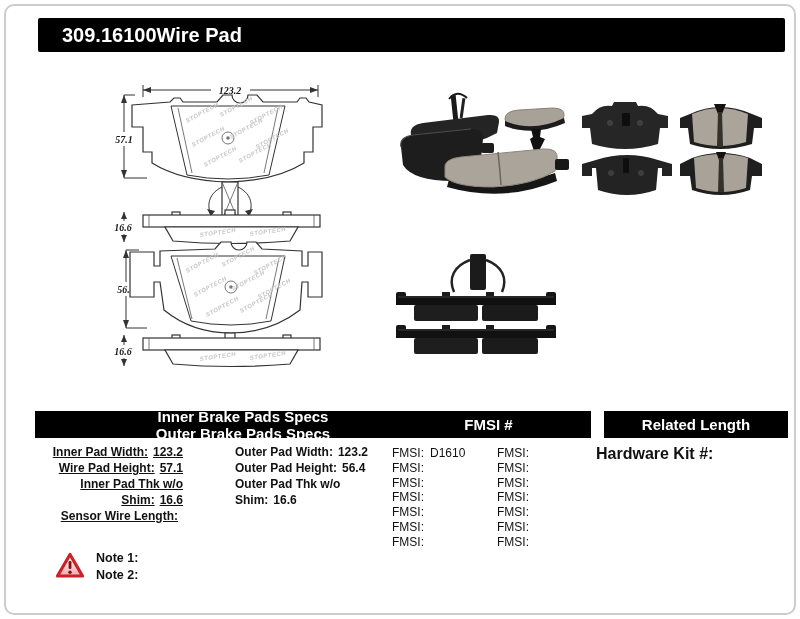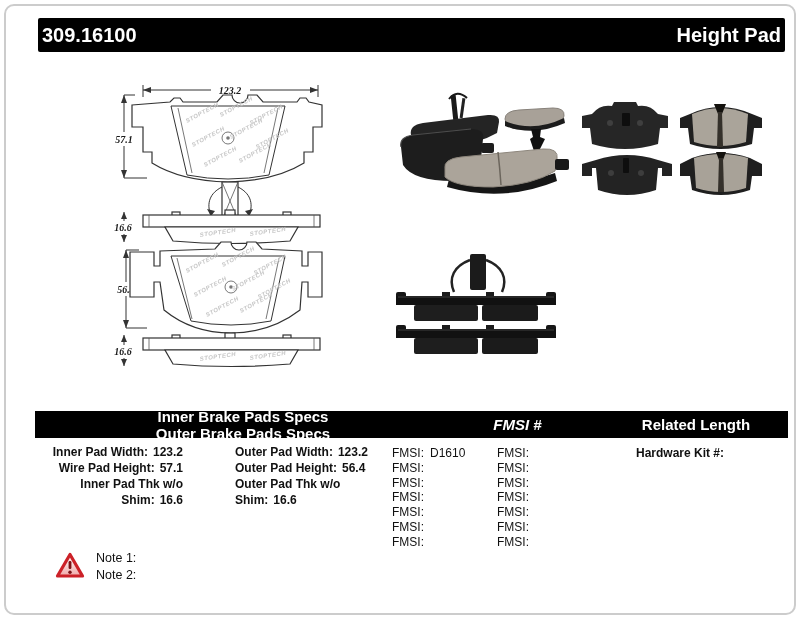--- a/index.html
+++ b/index.html
@@ -1,55 +1,55 @@
 <!DOCTYPE html>
 <html><head>
 <meta charset="utf-8">
 <style>
   html,body{margin:0;padding:0;background:#fff;}
   .page{position:relative;width:800px;height:619px;background:#fff;overflow:hidden;
         font-family:"Liberation Sans",sans-serif;color:#111;}
   .page-border{position:absolute;inset:4px;border:2px solid #ccc;border-radius:10px;pointer-events:none;}
   .header-bar{position:absolute;left:38px;top:18px;width:747px;height:34px;background:#000;color:#fff;
-        display:flex;justify-content:space-between;align-items:center;font-weight:bold;font-size:20px;
-        padding:0 4px;box-sizing:border-box;border-radius:2px;}
+        display:flex;align-items:center;font-weight:bold;font-size:20px;
+        padding:0 24px;box-sizing:border-box;border-radius:2px;}
   .section-bar{position:absolute;top:411px;height:27px;background:#000;color:#fff;font-weight:bold;
         font-size:15px;display:flex;align-items:center;justify-content:center;box-sizing:border-box;}
   .bar-pads{left:35px;width:416px;flex-direction:column;}
   .bar-pads .bar-cell{flex:1;text-align:center;}
-  .bar-fmsi{left:415px;width:205px;font-style:italic;}
+  .bar-fmsi{left:386px;width:205px;}
   .bar-related{left:604px;width:184px;}
   .spec-col{position:absolute;top:444px;font-size:12px;font-weight:bold;line-height:16px;}
-  .spec-col.inner{left:35px;width:148px;text-align:right;}
+  .spec-col.inner{left:35px;width:148px;text-align:right;text-decoration:underline;}
   .spec-col.outer{left:235px;width:148px;}
   .spec-row .val{margin-left:5px;}
   .fmsi-col{position:absolute;top:446px;font-size:12px;font-weight:normal;line-height:14.8px;}
   .fmsi-col.left{left:392px;}
   .fmsi-col.right{left:497px;}
   .fmsi-row .val{margin-left:6px;}
-  .related-col{position:absolute;left:636px;top:446px;font-size:12px;font-weight:bold;line-height:15px;}
-  .notes-block{position:absolute;left:96px;top:550px;font-size:12.5px;font-weight:normal;line-height:17px;}
+  .related-col{position:absolute;left:596px;top:446px;font-size:16px;font-weight:bold;line-height:15px;}
+  .notes-block{position:absolute;left:96px;top:550px;font-size:12.5px;font-weight:bold;line-height:17px;}
   .warning-svg{position:absolute;left:55px;top:552px;}
   svg{display:block;}
   .dimtext{font-family:"Liberation Serif",serif;font-style:italic;font-weight:bold;font-size:10px;fill:#1a1a1a;}
   .wm{font-family:"Liberation Sans",sans-serif;font-style:italic;font-weight:bold;font-size:6px;
       fill:#c6c6c6;letter-spacing:.5px;}
   .dln{stroke:#333;stroke-width:1;fill:none;}
   .outl{stroke:#333;stroke-width:1.2;fill:#fff;}
   .thin{stroke:#555;stroke-width:.8;fill:none;}
 </style>
 </head>
 <body>
 
 <div class="page">
   <div class="page-border"></div>
 
   <header class="header-bar">
     <span>309.16100</span>
-    <span>Height Pad</span>
+    <span>Wire Pad</span>
   </header>
 
   <svg style="position:absolute;left:35px;top:75px;" width="330" height="310" viewBox="0 0 330 310">
 
     <g>
       <line class="dln" x1="108" y1="22" x2="108" y2="10"></line>
       <line class="dln" x1="283" y1="22" x2="283" y2="10"></line>
       <line class="dln" x1="108" y1="15" x2="283" y2="15"></line>
       <polygon points="108,15 116,12 116,18" fill="#333"></polygon>
       <polygon points="283,15 275,12 275,18" fill="#333"></polygon>
@@ -256,20 +256,21 @@
     <div class="bar-cell">Inner Brake Pads Specs</div>
     <div class="bar-cell">Outer Brake Pads Specs</div>
   </div>
   <div class="section-bar bar-fmsi">FMSI #</div>
   <div class="section-bar bar-related">Related Length</div>
 
   <div class="spec-col inner">
     <div class="spec-row"><span class="lbl">Inner Pad Width:</span><span class="val">123.2</span></div>
     <div class="spec-row"><span class="lbl">Wire Pad Height:</span><span class="val">57.1</span></div>
     <div class="spec-row"><span class="lbl">Inner Pad Thk w/o Shim:</span><span class="val">16.6</span></div>
+    <div class="spec-row"><span class="lbl">Sensor Wire Length:</span><span class="val"></span></div>
   </div>
 
   <div class="spec-col outer">
     <div class="spec-row"><span class="lbl">Outer Pad Width:</span><span class="val">123.2</span></div>
     <div class="spec-row"><span class="lbl">Outer Pad Height:</span><span class="val">56.4</span></div>
     <div class="spec-row"><span class="lbl">Outer Pad Thk w/o Shim:</span><span class="val">16.6</span></div>
   </div>
 
   <div class="fmsi-col left">
     <div class="fmsi-row"><span class="lbl">FMSI:</span><span class="val">D1610</span></div>

